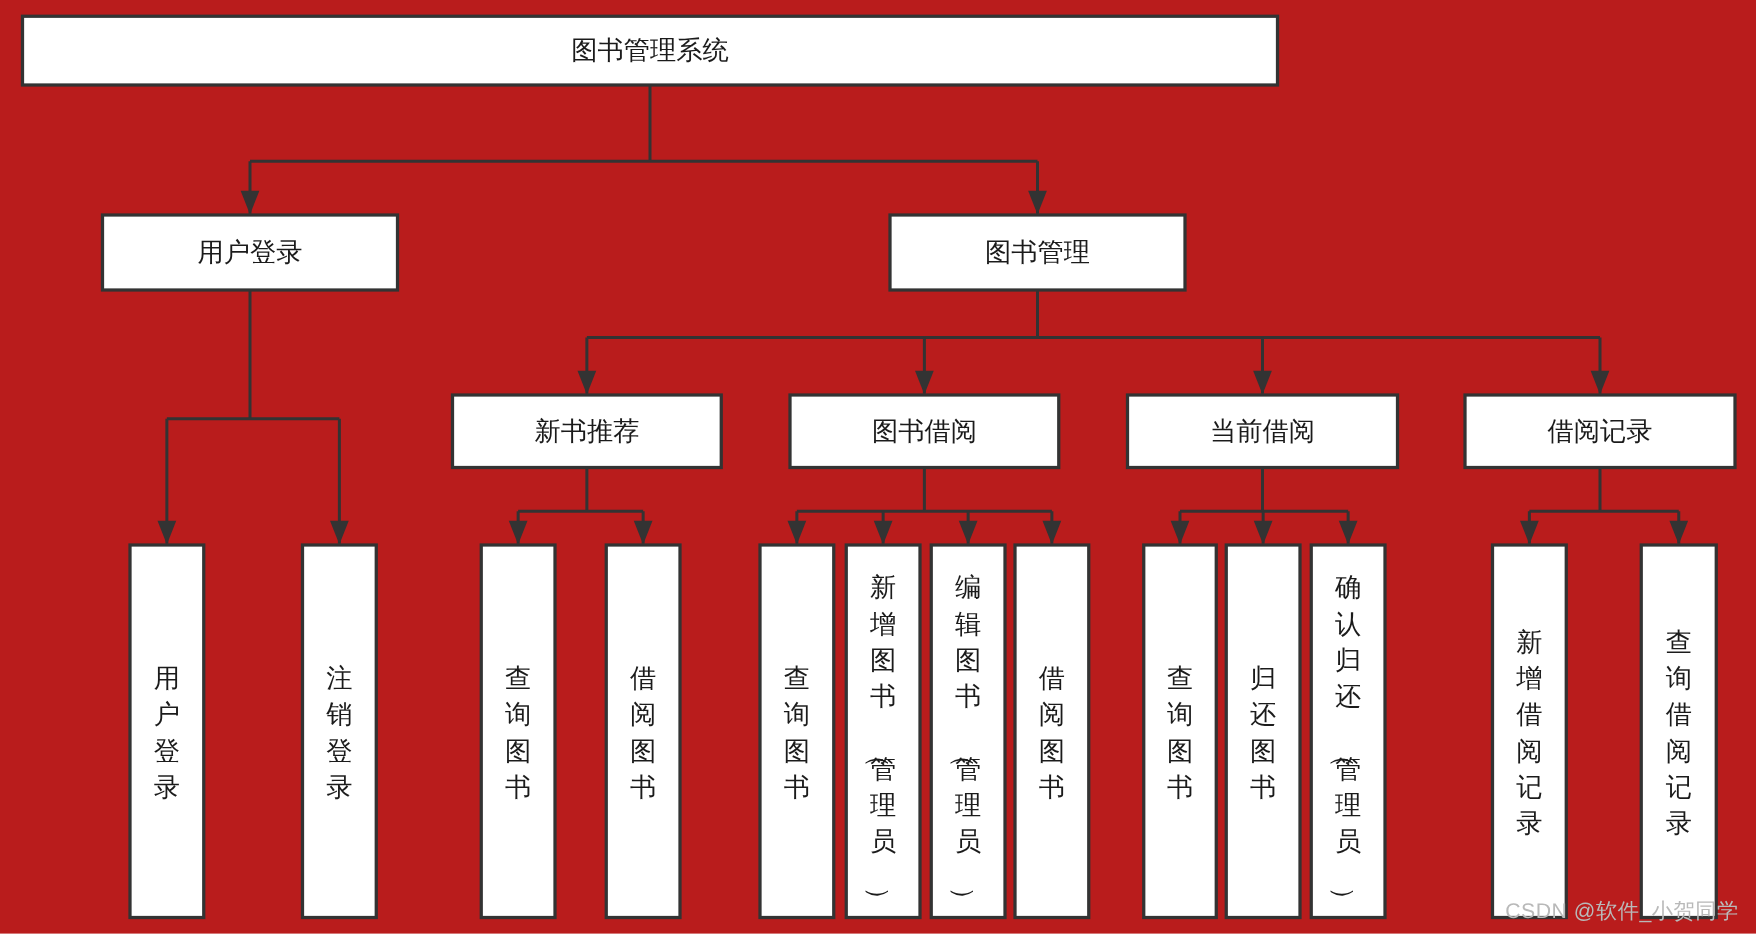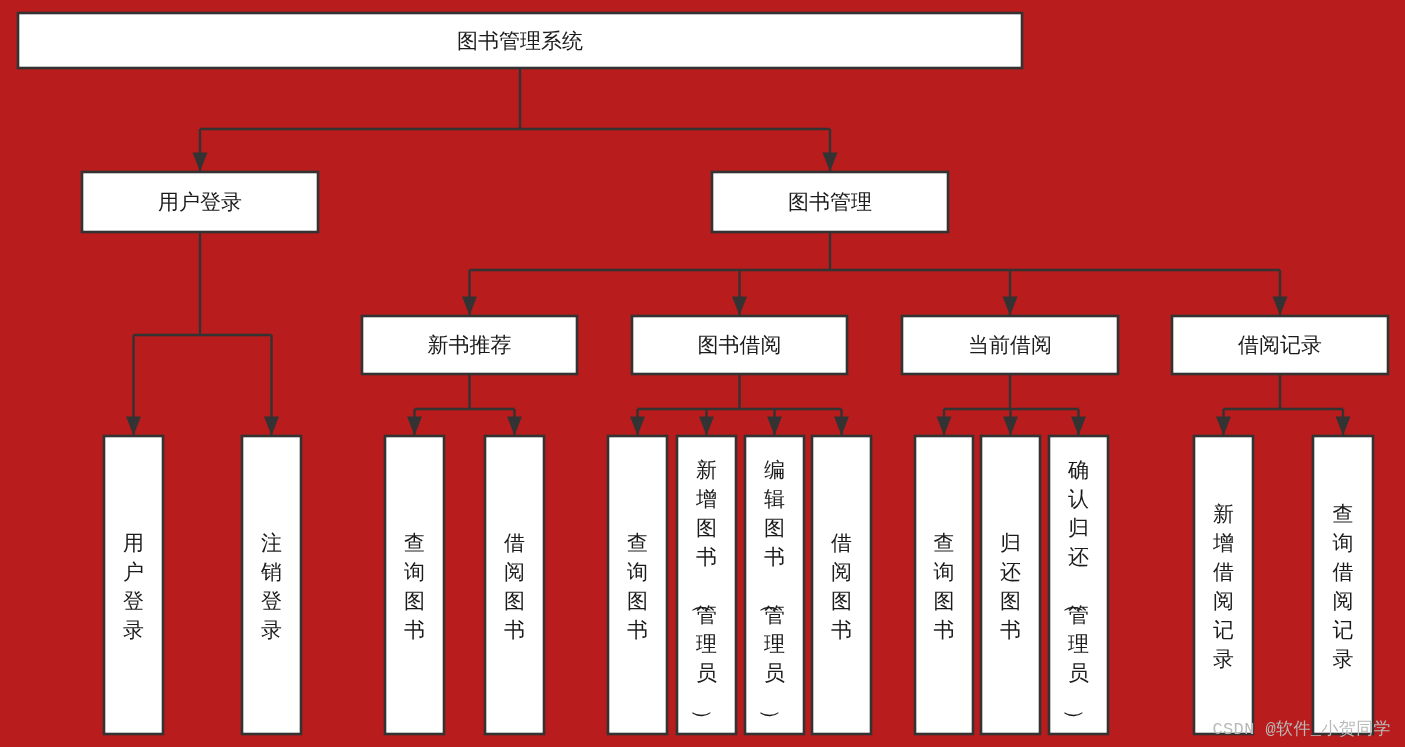--- a/index.html
+++ b/index.html
@@ -50,21 +50,21 @@
   .node-label-v {
     font-family: "DejaVu Sans", "Liberation Sans", sans-serif;
     font-size: 21px;
     fill: #1b1b1b;
     text-anchor: middle;
   }
   .watermark {
     position: absolute;
     right: 14px;
     bottom: 7px;
-    font-family: Liberation Mono, monospace;
+    font-family: Liberation Sans, sans-serif;
     font-size: 17px;
     color: #b9b9b9;
     letter-spacing: 0.4px;
     white-space: nowrap;
     pointer-events: none;
     text-align: center;
   }
 </style>
 </head>
 <body>

